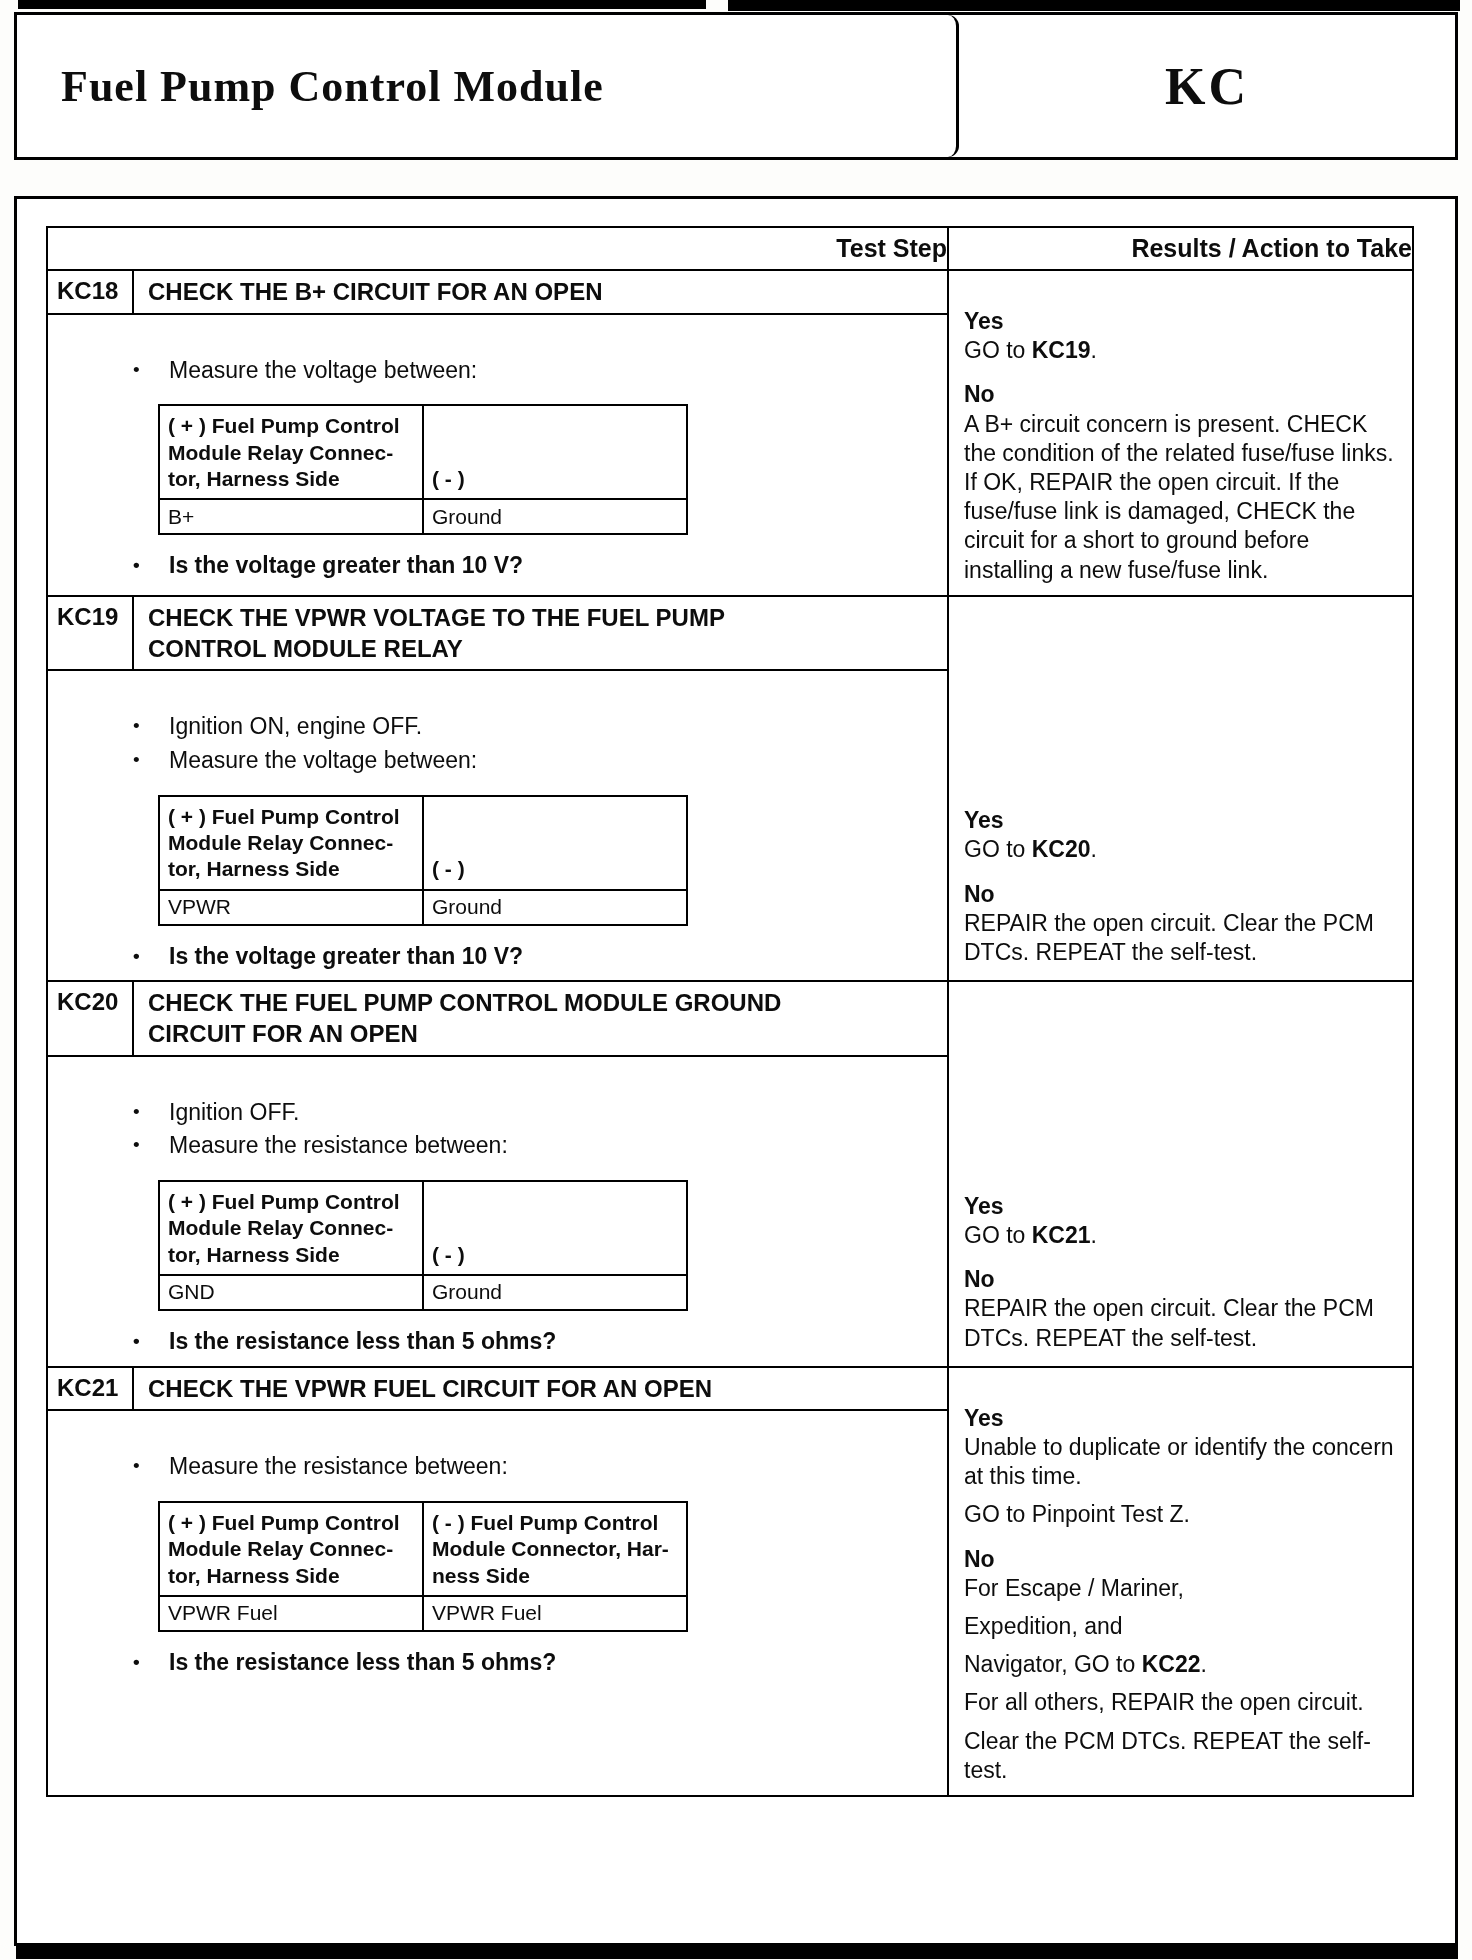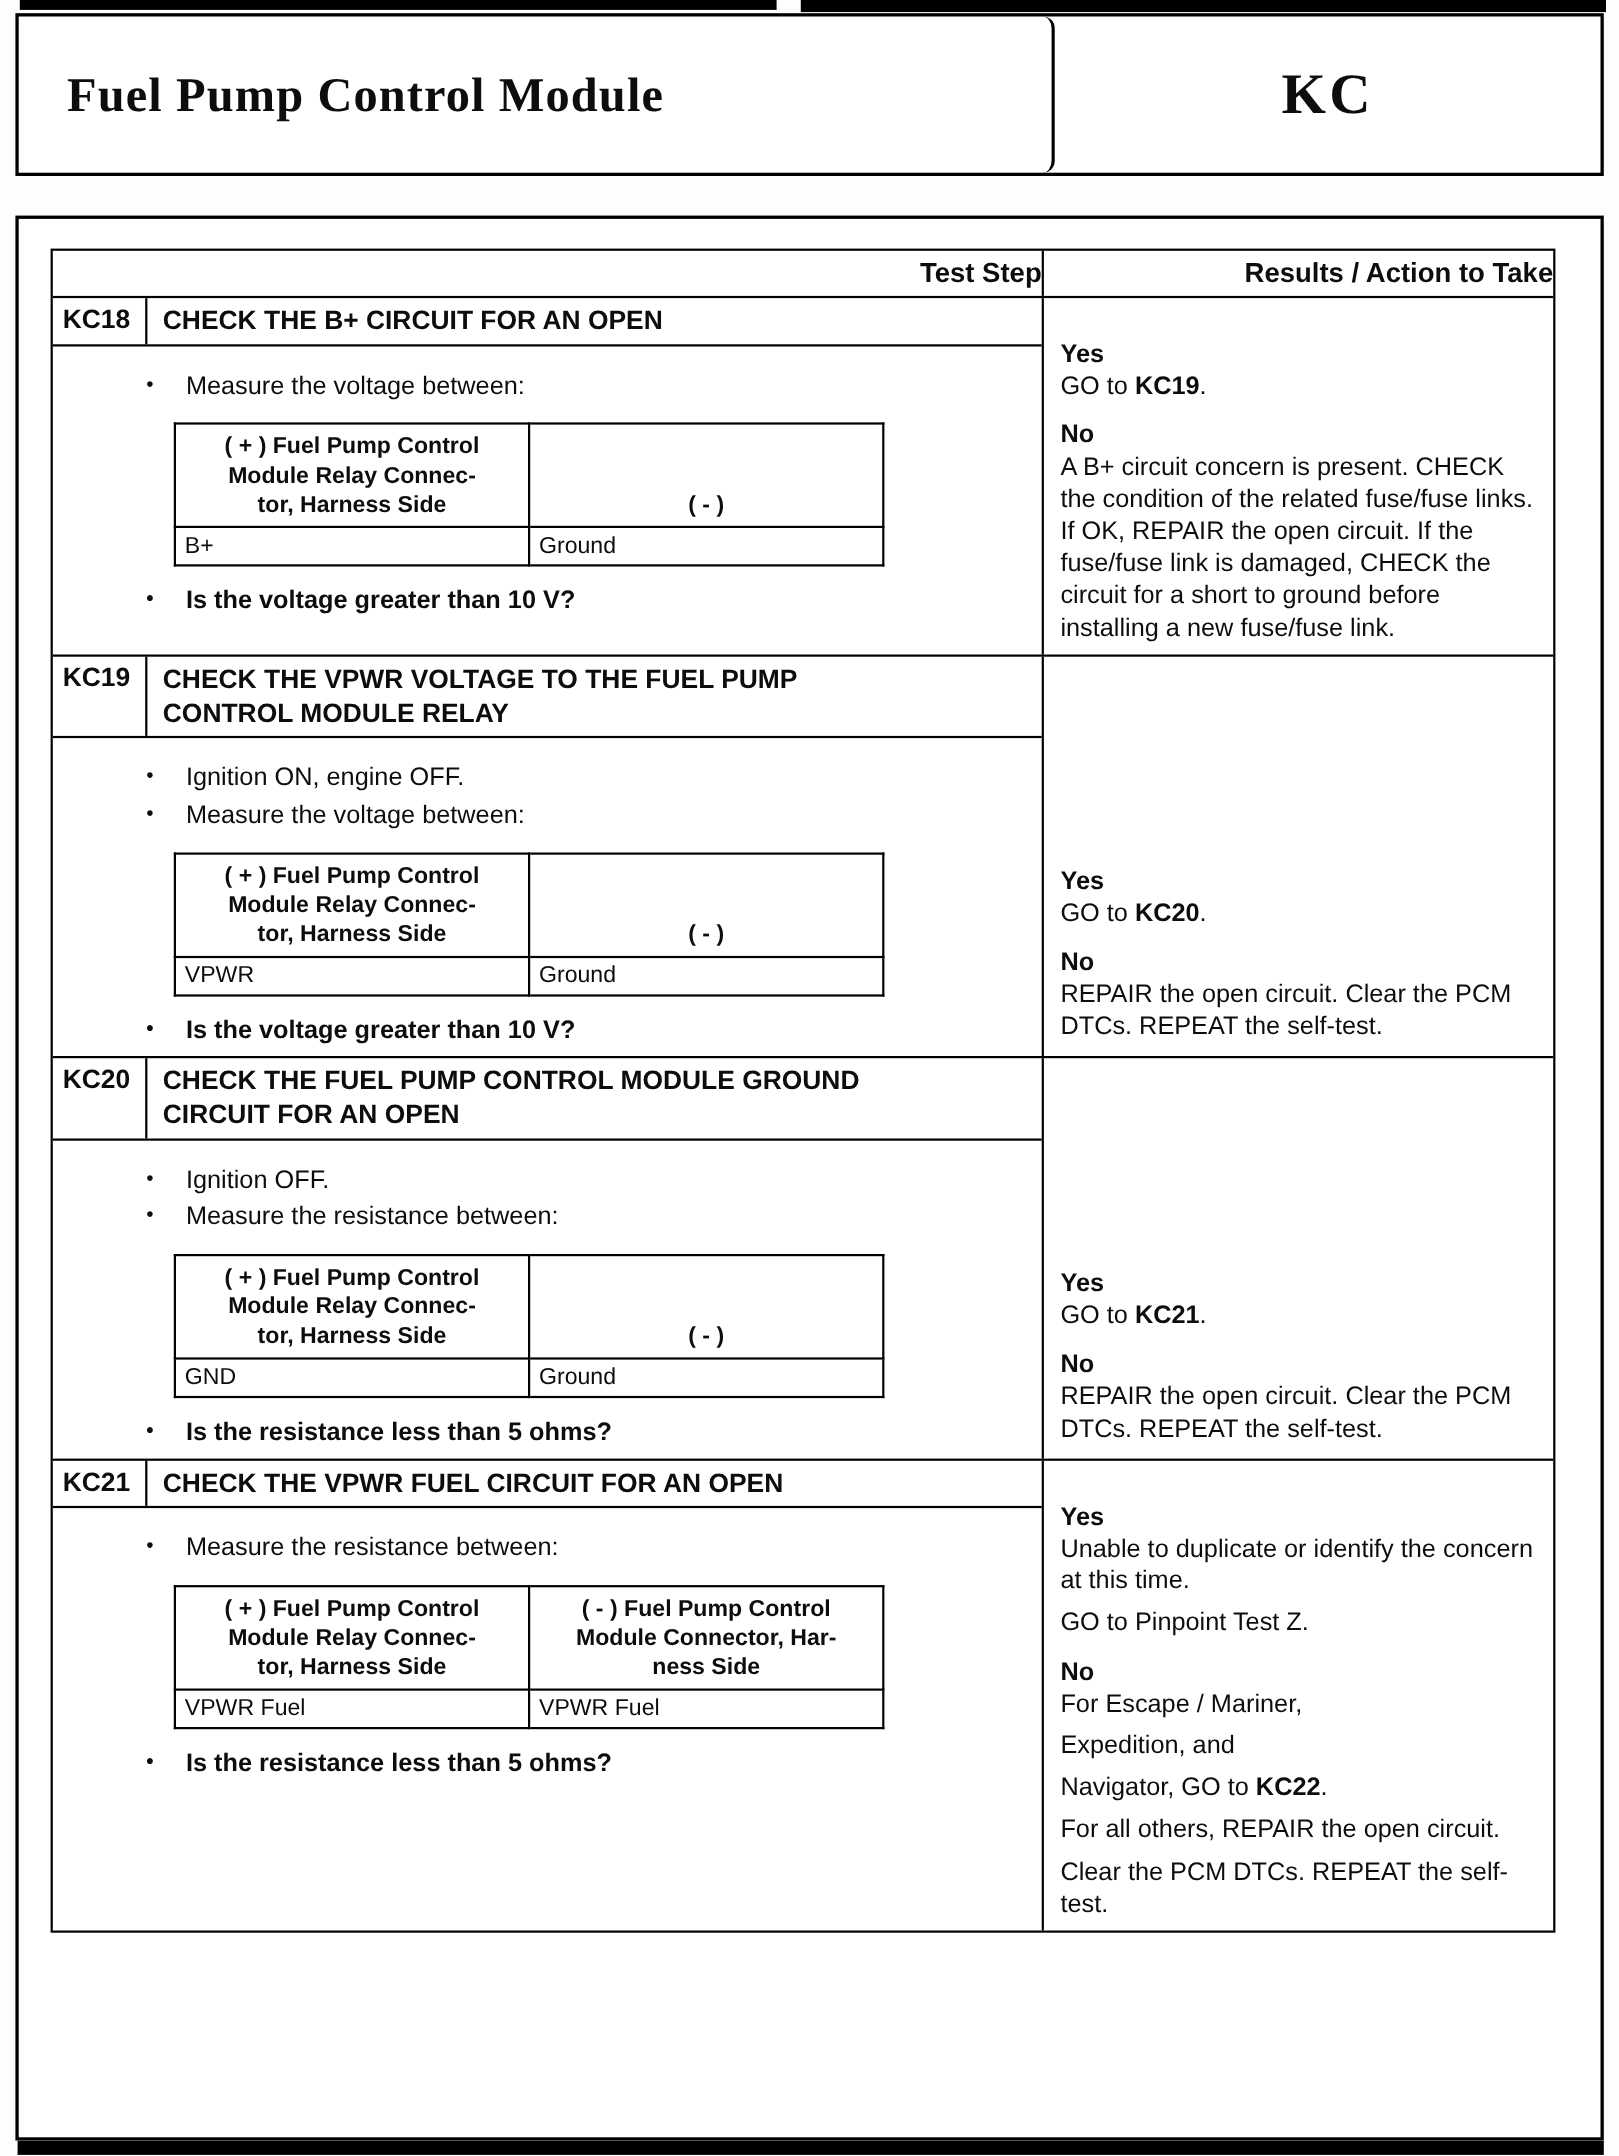--- a/index.html
+++ b/index.html
@@ -53,40 +53,40 @@
   .ptable-header .hcell.right { flex: 1; }
 
   
   .step-row { display: flex; border-bottom: 2px solid #000; }
   .step-row:last-child { border-bottom: none; }
   .row-0 { min-height: 296px; }
   .row-1 { min-height: 274px; }
   .row-2 { min-height: 272px; }
   .row-3 { min-height: 411px; }
 
-  .step-left { width: 901px; border-right: 2px solid #000; display: flex; flex-direction: column; }
+  .step-left { width: 901px; border-right: 2px solid #000; display: flex; flex-direction: column; gap: 20px; }
   .step-header { display: flex; border-bottom: 2px solid #000; }
   .step-id {
     width: 86px; flex-shrink: 0; border-right: 2px solid #000;
     font-weight: bold; font-size: 24px; padding: 6px 0 5px 9px;
   }
   .step-title {
     flex: 1; font-weight: bold; font-size: 24px; line-height: 1.28;
     padding: 6px 10px 5px 14px; white-space: pre-line;
   }
   .step-body { flex: 1; padding: 16px 8px 10px 0; }
 
   .bullet { display: flex; padding-left: 85px; font-size: 23px; margin-top: 5px; line-height: 1.25; }
   .bullet .dot { width: 36px; flex-shrink: 0; font-size: 19px; padding-top: 2px; }
   .bullet.question { font-weight: bold; margin-top: 16px; }
 
   .meter { border-collapse: collapse; margin: 20px 0 4px 110px; }
   .meter th, .meter td { border: 2px solid #000; }
   .meter th {
-    width: 322px; font-size: 21px; font-weight: bold; text-align: center;
+    width: 264px; font-size: 21px; font-weight: bold; text-align: left;
     vertical-align: bottom; white-space: pre-line; padding: 7px 8px 6px 8px;
     line-height: 1.25;
   }
   .meter td { font-size: 21px; text-align: left; padding: 4px 8px; height: 35px; vertical-align: middle; }
 
   
   .step-right { flex: 1; padding: 10px 14px 10px 15px; font-size: 23px; line-height: 1.27; }
   .step-right.align-top { padding-top: 36px; }
   .step-right.align-bottom { display: flex; flex-direction: column; justify-content: flex-end; padding-bottom: 13px; }
   .res-label { font-weight: bold; }

